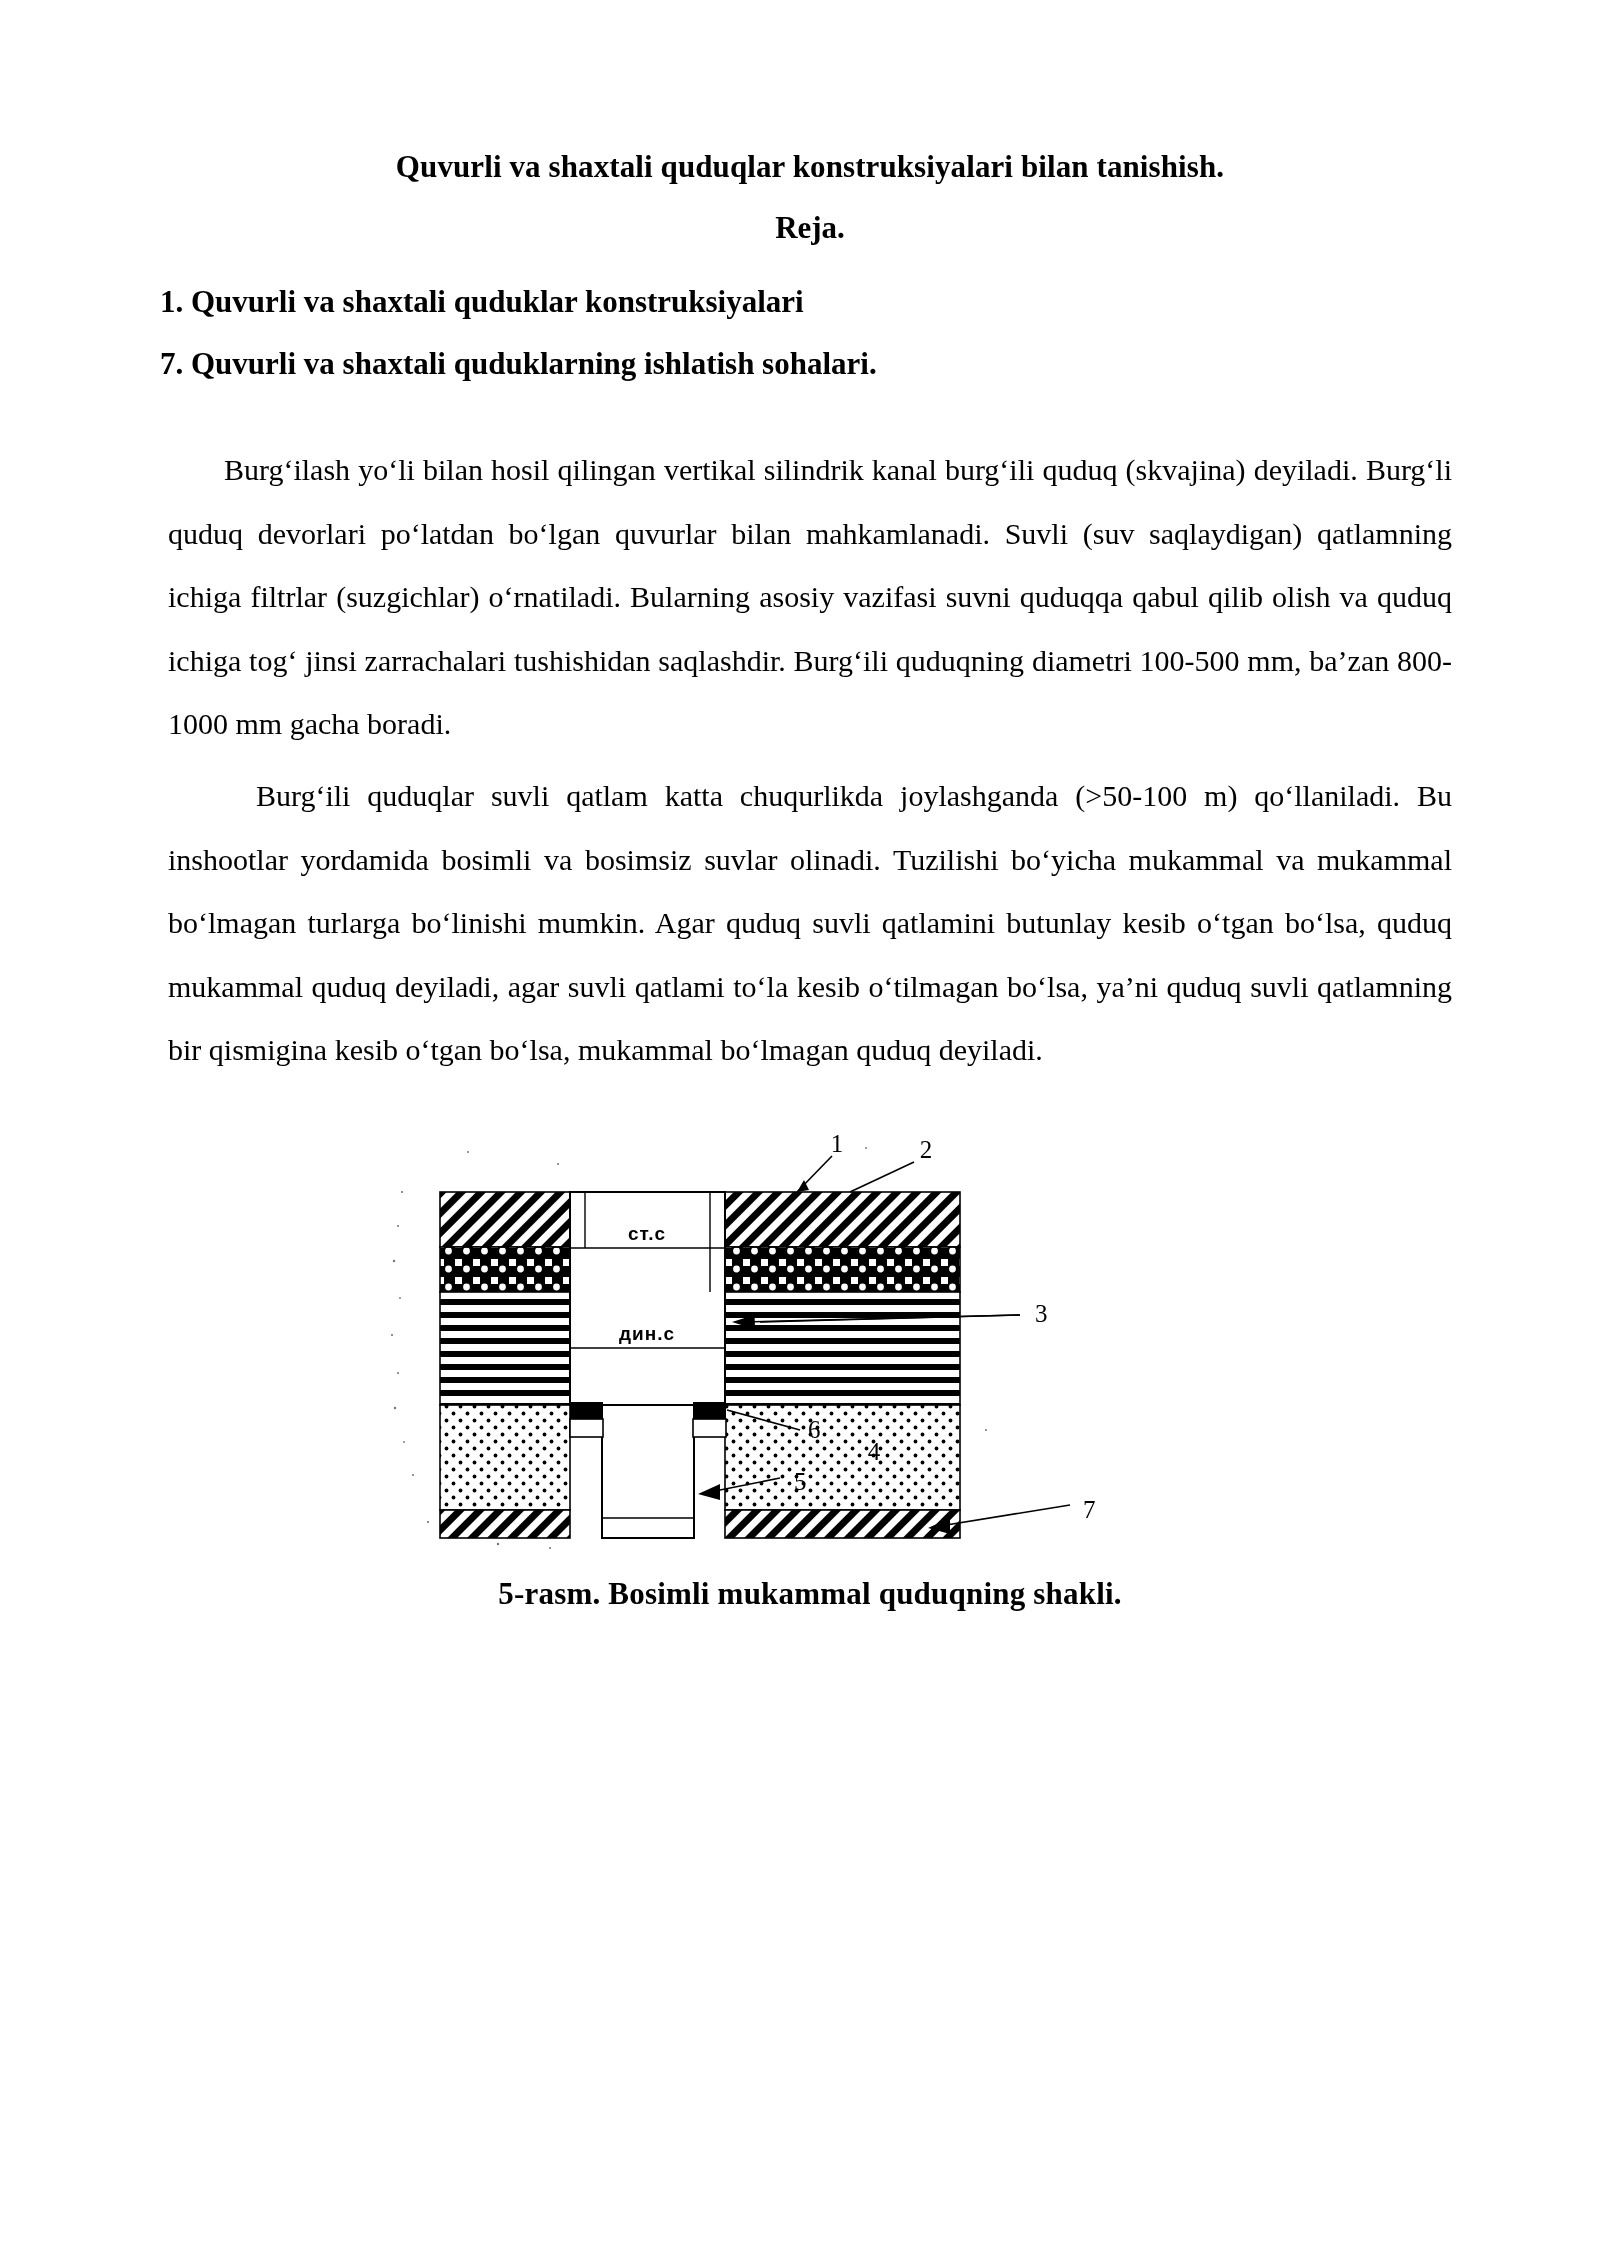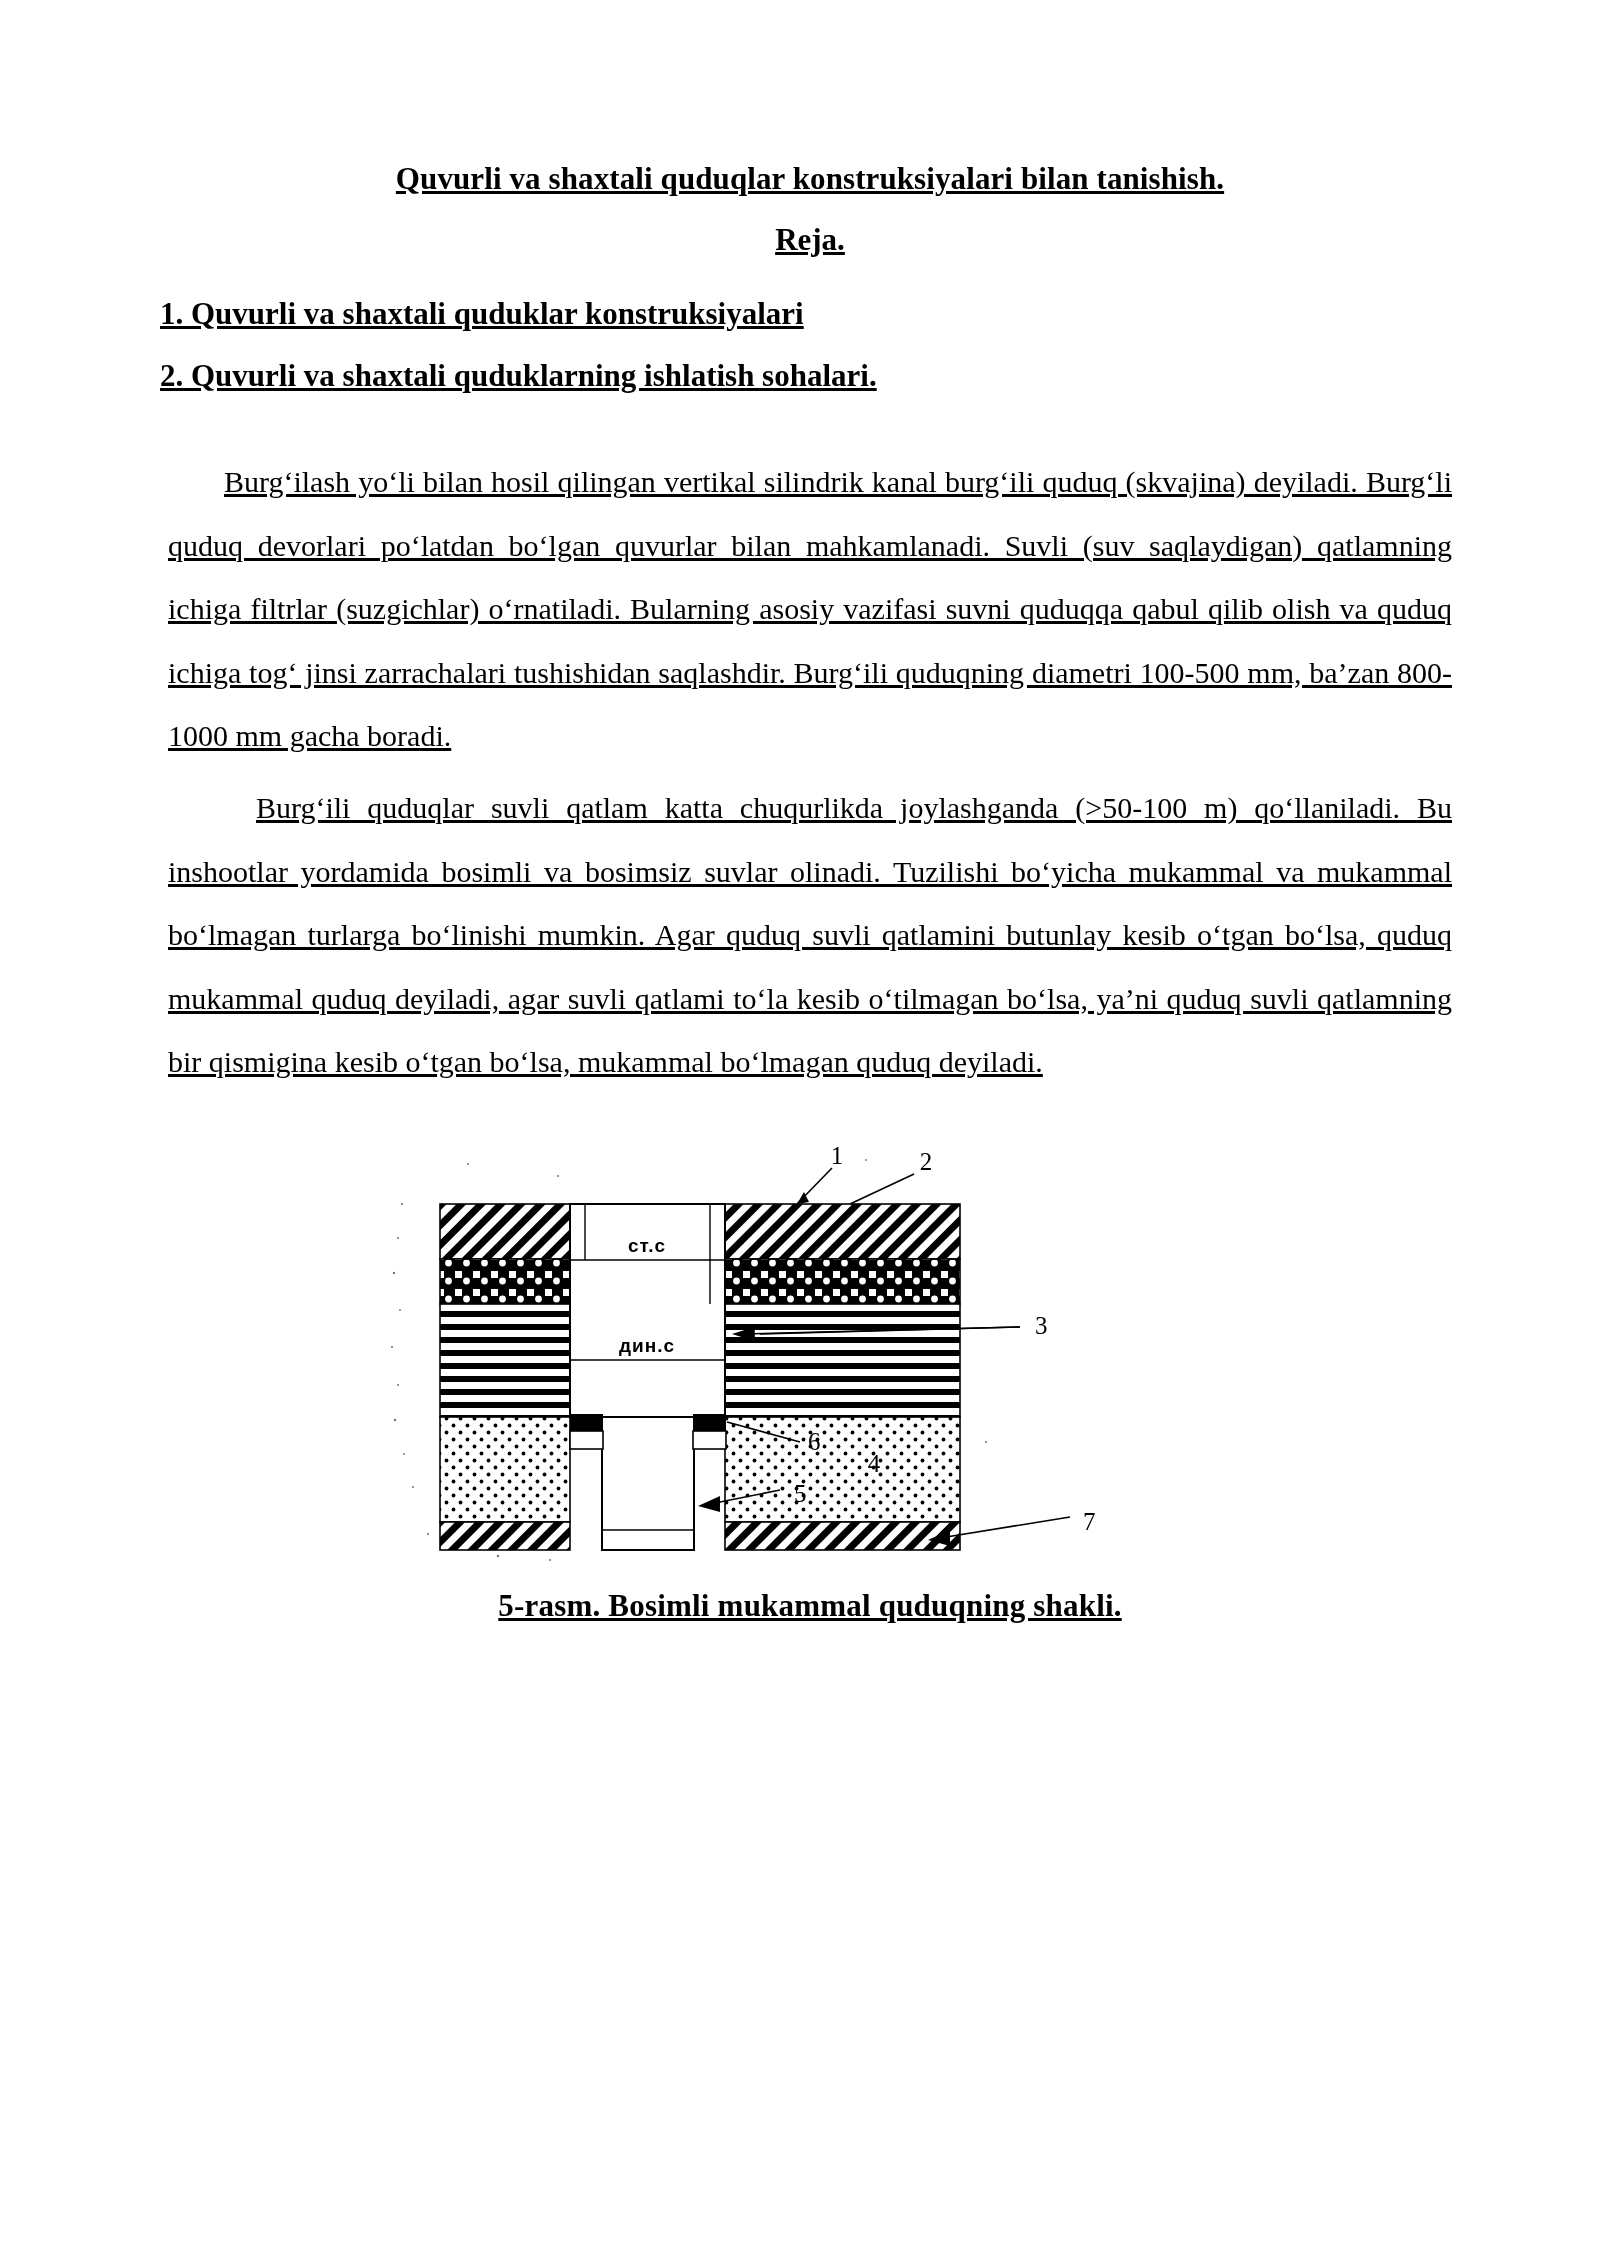--- a/index.html
+++ b/index.html
@@ -19,23 +19,22 @@
   .page {
     position: relative;
     width: 1600px;
     height: 2262px;
     box-sizing: border-box;
     padding: 0;
   }
   .content {
     position: absolute;
     left: 160px;
-    top: 12px;
+    top: 0;
     width: 1300px;
-    text-decoration: underline;
   }
 
   
   .doc-title {
     text-align: center;
     font-weight: bold;
     font-size: 31px;
     line-height: 1.25;
     margin-top: 148px;
     letter-spacing: 0.1px;
@@ -114,21 +113,21 @@
 
 <div class="page">
   <div class="content">
 
     <h1 class="doc-title">Quvurli va shaxtali quduqlar  konstruksiyalari bilan tanishish.</h1>
 
     <h2 class="reja-title">Reja.</h2>
 
     <ul class="plan-list">
       <li class="plan-item">1. Quvurli va shaxtali quduklar  konstruksiyalari</li>
-      <li class="plan-item">2. Quvurli va shaxtali quduklarning ishlatish sohalari.</li>
+      <li class="plan-item">7. Quvurli va shaxtali quduklarning ishlatish sohalari.</li>
     </ul>
 
     <p class="body-par par-first">Burg‘ilash yo‘li bilan hosil qilingan vertikal silindrik kanal burg‘ili quduq (skvajina) deyiladi. Burg‘li quduq devorlari po‘latdan bo‘lgan quvurlar bilan mahkamlanadi. Suvli (suv saqlaydigan) qatlamning ichiga filtrlar (suzgichlar) o‘rnatiladi. Bularning asosiy vazifasi suvni quduqqa qabul qilib olish va quduq ichiga tog‘ jinsi zarrachalari tushishidan saqlashdir. Burg‘ili quduqning diametri 100-500 mm, ba’zan 800-1000 mm gacha boradi.</p>
 
     <p class="body-par par-second">Burg‘ili quduqlar suvli qatlam katta chuqurlikda joylashganda (&gt;50-100 m) qo‘llaniladi. Bu inshootlar yordamida bosimli va bosimsiz suvlar olinadi. Tuzilishi bo‘yicha mukammal va mukammal bo‘lmagan turlarga bo‘linishi mumkin. Agar quduq suvli qatlamini butunlay kesib o‘tgan bo‘lsa, quduq mukammal quduq deyiladi, agar suvli qatlami to‘la kesib o‘tilmagan bo‘lsa, ya’ni quduq suvli qatlamning bir qismigina kesib o‘tgan bo‘lsa, mukammal bo‘lmagan quduq deyiladi.</p>
 
     <div class="figure-wrap">
       <div class="figure-svg-holder">
         <svg viewBox="0 0 800 420" width="800" height="420" xmlns="http://www.w3.org/2000/svg">
           <defs>

